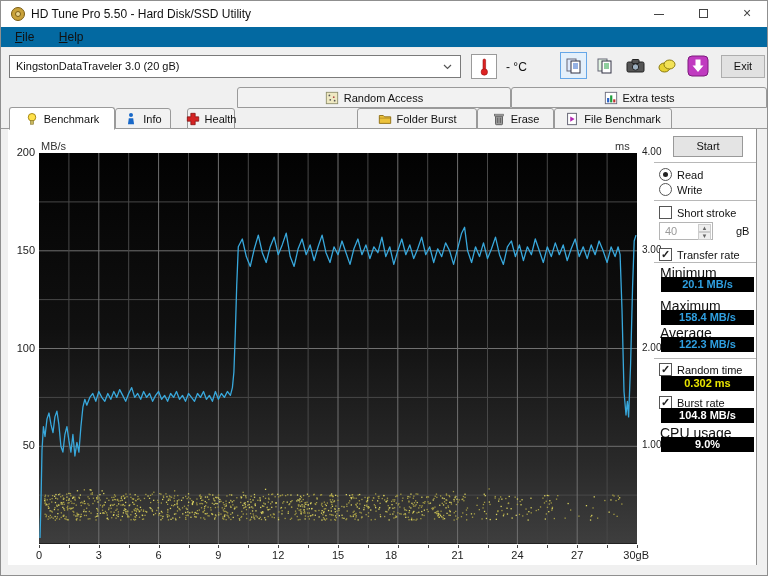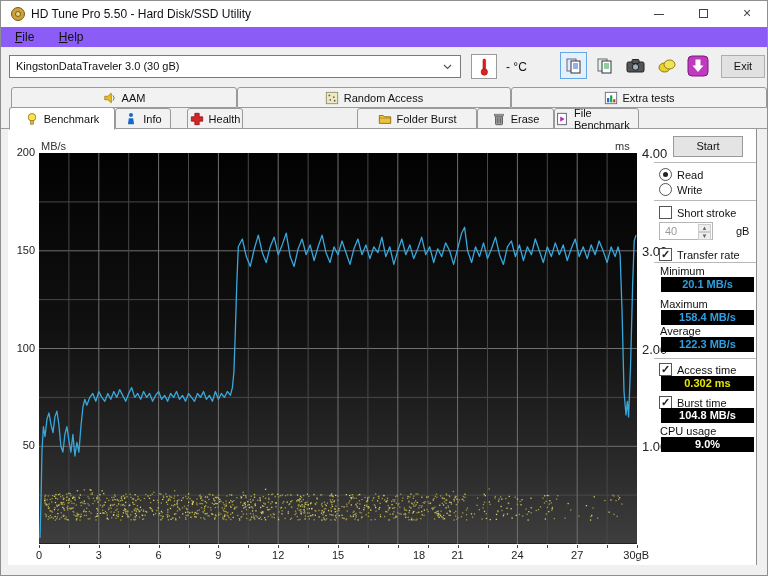--- a/index.html
+++ b/index.html
@@ -7,21 +7,21 @@
   .win{position:relative;width:768px;height:576px;background:#f0f0f0;border:1px solid #8f8f8f;overflow:hidden;}
   
   .titlebar{position:absolute;left:0;top:0;width:768px;height:26px;background:#fff;}
   .title-text{position:absolute;left:30px;top:6px;font-size:12px;color:#111;}
   .app-icon{position:absolute;left:9px;top:5px;width:16px;height:16px;}
   .winbtn{position:absolute;top:0;width:44px;height:26px;text-align:center;line-height:24px;font-size:14px;color:#444;}
   .winbtn.min{right:88px}.winbtn.max{right:44px}.winbtn.close{right:0}
   .maxglyph{display:inline-block;width:9px;height:9px;border:1px solid #444;margin-top:8px;}
   .minglyph{display:inline-block;width:10px;border-bottom:1px solid #444;margin-bottom:3px;}
   
-  .menubar{position:absolute;left:0;top:26px;width:768px;height:21px;background:#8b5cf6;border-bottom:1px solid #ececec;}
+  .menubar{position:absolute;left:0;top:26px;width:768px;height:21px;background:#0369a1;border-bottom:1px solid #ececec;}
   .menu-item{display:inline-block;margin-left:8px;padding:3px 6px;font-size:12px;color:#111;}
   .menu-item::first-letter{text-decoration:underline;}
   
   .toolbar{position:absolute;left:0;top:47px;width:768px;height:38px;background:#f0f0f0;}
   .combo{position:absolute;left:8px;top:7px;width:452px;height:23px;background:#fff;border:1px solid #7a7a7a;font-size:11px;color:#111;line-height:21px;padding-left:6px;}
   .combo .arr{position:absolute;right:8px;top:8px;}
   .tbtn{position:absolute;top:4px;width:27px;height:27px;border:1px solid transparent;display:flex;align-items:center;justify-content:center;}
   .tbtn.sel{border:1px solid #66a7e8;background:#e4f0fb;}
   .thermo-btn{position:absolute;left:470px;top:6px;width:26px;height:25px;border:1px solid #9a9a9a;background:#fff;display:flex;align-items:center;justify-content:center;}
   .temp-label{position:absolute;left:505px;top:12px;font-size:12px;color:#111;}
@@ -31,36 +31,36 @@
   .tabrow2{position:absolute;left:0;top:107px;width:768px;height:21px;border-bottom:1px solid #9a9a9a;}
   .ttab{position:absolute;top:0;height:21px;background:#f2f2f2;border:1px solid #9a9a9a;border-radius:3px 3px 0 0;display:flex;align-items:center;justify-content:center;gap:5px;font-size:11px;color:#111;}
   .ttab .ic{display:flex;width:14px;height:14px;}
   .tabrow2 .ttab.active{background:#fff;height:23px;top:-1px;border-bottom:1px solid #fff;z-index:3;}
   
   .content{position:absolute;left:7px;top:128px;width:749px;height:436px;background:#fff;border-right:1px solid #a8a8a8;}
   .plot{position:absolute;left:38px;top:152px;width:598px;height:391px;background:linear-gradient(180deg,#020202 0%,#101010 45%,#2a2a2a 80%,#3e3e3e 100%);border-bottom:1px solid #222;}
   .plot svg{position:absolute;left:0;top:0;}
   .axis-unit{position:absolute;font-size:11px;color:#333;}
   .ylab{position:absolute;left:0;width:34px;text-align:right;font-size:11px;color:#222;}
-  .ylabr{position:absolute;left:641px;width:34px;text-align:left;font-size:13px;color:#222;}
+  .ylabr{position:absolute;left:641px;width:34px;text-align:left;font-size:10px;color:#222;}
   .xlab{position:absolute;width:30px;text-align:center;font-size:11px;color:#222;top:548px;}
   .xlab-end{position:absolute;left:606px;width:42px;text-align:right;font-size:11px;color:#222;top:548px;}
   .xtick{position:absolute;width:1px;height:3px;background:#444;top:544px;}
   
   .sep{position:absolute;left:653px;width:102px;height:2px;border-top:1px solid #b8b8b8;border-bottom:1px solid #fff;}
   .start-btn{position:absolute;left:672px;top:135px;width:70px;height:21px;background:#e4e4e4;border:1px solid #999;font-size:11px;color:#111;text-align:center;line-height:19px;}
   .ctl{position:absolute;left:658px;font-size:11px;color:#111;display:flex;align-items:center;gap:5px;}
   .cb{width:13px;height:13px;background:#fff;border:1px solid #555;display:inline-flex;align-items:center;justify-content:center;font-size:11px;font-weight:bold;color:#222;line-height:11px;}
   .radio{width:13px;height:13px;background:#fff;border:1px solid #555;border-radius:50%;display:inline-flex;align-items:center;justify-content:center;}
   .radio .dot{width:5px;height:5px;border-radius:50%;background:#222;}
   .spin{position:absolute;left:658px;top:221px;width:54px;height:18px;border:1px solid #b5b5b5;background:#fff;font-size:11px;color:#9a9a9a;line-height:16px;padding-left:5px;}
   .spin .arrows{position:absolute;right:1px;top:1px;width:13px;height:14px;display:flex;flex-direction:column;}
   .spin .arrows div{flex:1;font-size:6px;color:#666;background:#eee;border:1px solid #ccc;line-height:6px;text-align:center;}
   .unit-gb{position:absolute;left:728px;top:224px;font-size:11px;color:#111;margin-left:7px;}
-  .vlabel{position:absolute;left:659px;font-size:11px;color:#111;}
+  .vlabel{position:absolute;left:659px;font-size:14px;color:#111;}
   .vbox{position:absolute;left:660px;width:93px;height:15px;background:#000;text-align:center;font-size:11px;font-weight:bold;line-height:15px;}
   .panel-edge{position:absolute;left:755px;top:128px;width:1px;height:436px;background:#8f8f8f;}
 </style>
 </head>
 <body>
 
 <div class="win">
 
   <div class="titlebar">
     <svg class="app-icon" viewBox="0 0 16 16">
@@ -73,21 +73,21 @@
     <div class="winbtn close"><span>×</span></div>
   </div>
 
   <div class="menubar">
     <span class="menu-item">File</span>
     <span class="menu-item">Help</span>
   </div>
 
   <div class="toolbar">
     <div class="combo">
-      <span>KingstonDataTraveler 3.0 (30 gB)</span>
+      <span>KingstonDataTraveler 3.0 (20 gB)</span>
       <svg class="arr" width="9" height="6" viewBox="0 0 9 6">
           <polyline points="1,1 4.5,4.5 8,1" fill="none" stroke="#555" stroke-width="1.2"></polyline>
         </svg>
     </div>
     <div class="thermo-btn">
       <svg width="10" height="18" viewBox="0 0 10 18">
         <rect x="4" y="1" width="2.6" height="11" rx="1.3" fill="#d22" stroke="#911" stroke-width="0.6"></rect>
         <circle cx="5.3" cy="14" r="3.2" fill="#d22" stroke="#911" stroke-width="0.6"></circle>
       </svg>
     </div>
@@ -127,29 +127,20 @@
     <div class="tbtn" style="left:683px">
       <svg width="22" height="22" viewBox="0 0 22 22">
         <rect x="1" y="1" width="20" height="20" rx="4" fill="#c03ac0" stroke="#7c1a7c"></rect>
         <polygon points="11,17 5.5,10.5 8.5,10.5 8.5,4.5 13.5,4.5 13.5,10.5 16.5,10.5" fill="#fff"></polygon>
       </svg>
     </div>
     <div class="exit-btn">Exit</div>
   </div>
 
   <div class="tabrow1">
-    <div class="ttab" style="left:10px;width:226px">
-      <span class="ic">
-          <svg viewBox="0 0 16 16" width="14" height="14">
-            <polygon points="2,6 5.5,6 9.5,2.5 9.5,13.5 5.5,10 2,10" fill="#e8c01e" stroke="#7c6206" stroke-width="0.7"></polygon>
-            <path d="M11.5 5 q2.6 3 0 6" stroke="#7c6206" fill="none" stroke-width="1"></path>
-          </svg>
-        </span>
-      <span>AAM</span>
-    </div>
     <div class="ttab" style="left:236px;width:274px">
       <span class="ic">
           <svg viewBox="0 0 16 16" width="14" height="14">
             <rect x="1.5" y="1.5" width="13" height="13" fill="#efe9c2" stroke="#8d8d6a"></rect>
             <circle cx="5" cy="5" r="1" fill="#555"></circle>
             <circle cx="10" cy="7" r="1" fill="#b04a4a"></circle>
             <circle cx="6" cy="10" r="1" fill="#555"></circle>
             <circle cx="11" cy="11" r="1" fill="#555"></circle>
           </svg>
         </span>
@@ -180,21 +171,21 @@
     </div>
     <div class="ttab" style="left:114px;width:56px">
       <span class="ic">
           <svg viewBox="0 0 16 16" width="14" height="14">
             <circle cx="8" cy="3.5" r="2.3" fill="#1868c8"></circle>
             <path d="M5.5 7 L10.5 7 L11.5 14 L4.5 14 Z" fill="#1868c8"></path>
           </svg>
         </span>
       <span>Info</span>
     </div>
-    <div class="ttab" style="left:186px;width:56px">
+    <div class="ttab" style="left:186px;width:48px">
       <span class="ic">
           <svg viewBox="0 0 16 16" width="14" height="14">
             <polygon points="5.5,1.5 10.5,1.5 10.5,5.5 14.5,5.5 14.5,10.5 10.5,10.5 10.5,14.5 5.5,14.5 5.5,10.5 1.5,10.5 1.5,5.5 5.5,5.5" fill="#d42424" stroke="#7c0c0c" stroke-width="0.8"></polygon>
           </svg>
         </span>
       <span>Health</span>
     </div>
     <div class="ttab" style="left:356px;width:120px">
       <span class="ic">
           <svg viewBox="0 0 16 16" width="14" height="14">
@@ -208,21 +199,21 @@
       <span class="ic">
           <svg viewBox="0 0 16 16" width="14" height="14">
             <rect x="4" y="4.5" width="8" height="10" rx="1" fill="#9a9a9a" stroke="#555"></rect>
             <rect x="3" y="2.5" width="10" height="2" fill="#b8b8b8" stroke="#555" stroke-width="0.7"></rect>
             <line x1="6.5" y1="6.5" x2="6.5" y2="12.5" stroke="#555"></line>
             <line x1="9.5" y1="6.5" x2="9.5" y2="12.5" stroke="#555"></line>
           </svg>
         </span>
       <span>Erase</span>
     </div>
-    <div class="ttab" style="left:553px;width:85px">
+    <div class="ttab" style="left:553px;width:118px">
       <span class="ic">
           <svg viewBox="0 0 16 16" width="14" height="14">
             <rect x="3" y="1.5" width="10" height="13" fill="#fff" stroke="#556"></rect>
             <polygon points="6,5 11,8 6,11" fill="#b428b4"></polygon>
           </svg>
         </span>
       <span>File Benchmark</span>
     </div>
   </div>
 
@@ -1458,21 +1449,21 @@
       <div class="ylabr" style="top: 340.5px;">2.00</div>
       <div class="ylabr" style="top: 438.25px;">1.00</div>
     </div>
   <div id="xlabels">
       <div class="xlab" style="left: 23px;">0</div>
       <div class="xlab" style="left: 82.8px;">3</div>
       <div class="xlab" style="left: 142.6px;">6</div>
       <div class="xlab" style="left: 202.4px;">9</div>
       <div class="xlab" style="left: 262.2px;">12</div>
       <div class="xlab" style="left: 322px;">15</div>
-      <div class="xlab" style="left: 403px;">18</div>
+      <div class="xlab" style="left: 375px;">18</div>
       <div class="xlab" style="left: 441.6px;">21</div>
       <div class="xlab" style="left: 501.4px;">24</div>
       <div class="xlab" style="left: 561.2px;">27</div>
       <div class="xtick" style="left: 38px;"></div>
       <div class="xtick" style="left: 67.9px;"></div>
       <div class="xtick" style="left: 97.8px;"></div>
       <div class="xtick" style="left: 127.7px;"></div>
       <div class="xtick" style="left: 157.6px;"></div>
       <div class="xtick" style="left: 187.5px;"></div>
       <div class="xtick" style="left: 217.4px;"></div>
@@ -1530,27 +1521,27 @@
   <div class="vlabel" style="top:264px">Minimum</div>
   <div class="vbox" style="top:276px;color:#2f9fe0">20.1 MB/s</div>
   <div class="vlabel" style="top:297px">Maximum</div>
   <div class="vbox" style="top:309px;color:#2f9fe0">158.4 MB/s</div>
   <div class="vlabel" style="top:324px">Average</div>
   <div class="vbox" style="top:336px;color:#2f9fe0">122.3 MB/s</div>
   <div class="sep" style="top:357px"></div>
 
   <div class="ctl" style="top:362px">
     <span class="cb">✓</span>
-    <span>Access time</span>
+    <span>Random time</span>
   </div>
   <div class="vbox" style="top:375px;color:#e8e400">0.302 ms</div>
 
   <div class="ctl" style="top:395px">
     <span class="cb">✓</span>
-    <span>Burst time</span>
+    <span>Burst rate</span>
   </div>
   <div class="vbox" style="top:407px;color:#fff">104.8 MB/s</div>
 
   <div class="vlabel" style="top:424px">CPU usage</div>
   <div class="vbox" style="top:436px;color:#fff">9.0%</div>
 
   <div class="panel-edge"></div>
 </div>
 
 </body></html>

